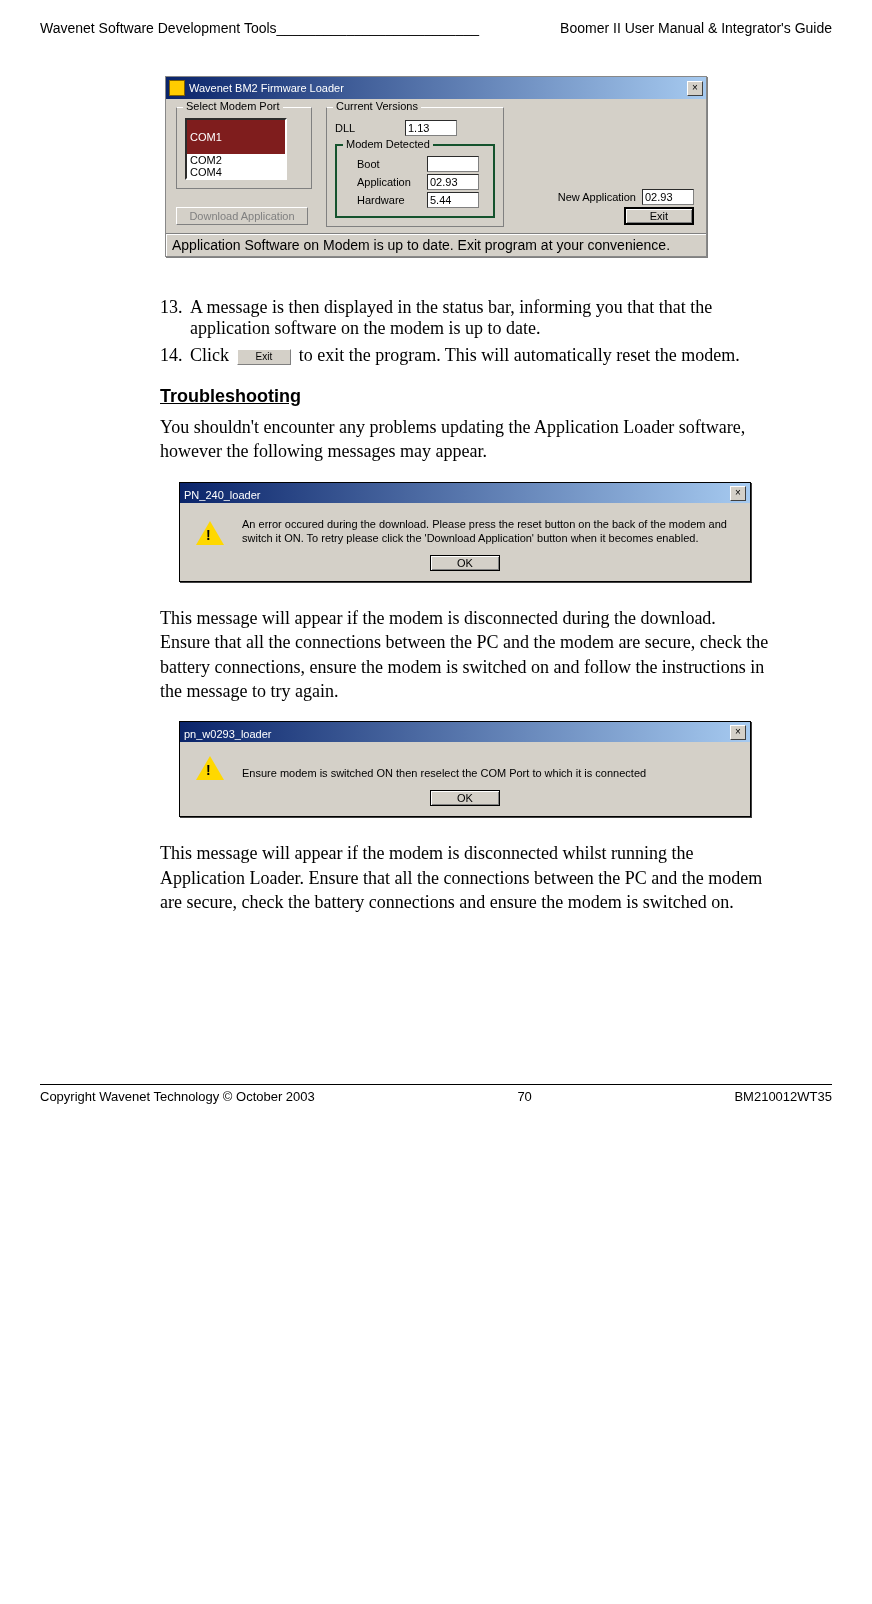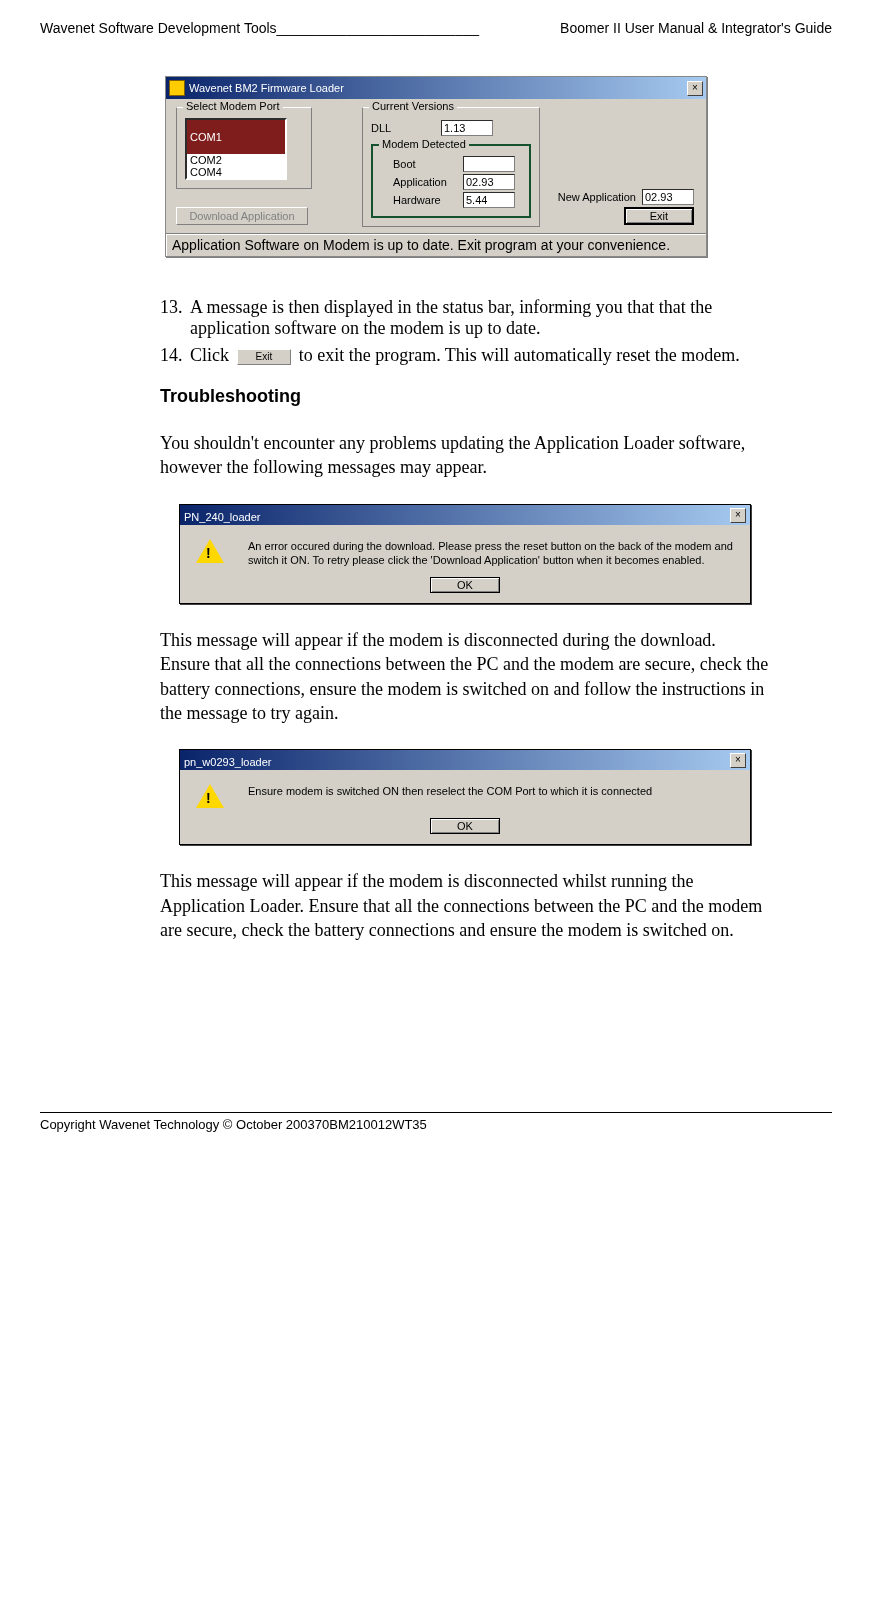--- a/index.html
+++ b/index.html
@@ -79,21 +79,21 @@
     padding: 2px 6px; color: #808080; font-size: 11px;
     width: 118px; text-align: center;
   }
   .field-row { display: flex; align-items: center; gap: 6px; margin: 2px 0; }
   .field-row label { width: 64px; }
   .field {
     background: #fff; border: 1px inset #808080;
     width: 46px; height: 14px; font-size: 11px; padding: 0 2px;
     display: inline-block; line-height: 14px;
   }
-  .col-mid { flex: 1; margin-left: 36px; }
+  .col-mid { flex: 1; }
   .sub-group {
     border: 2px solid #14532d; position: relative;
     padding: 8px 8px 6px 20px; margin-top: 8px;
   }
   .new-app {
     position: absolute; right: 12px; top: 90px;
     display: flex; align-items: center; gap: 6px; font-size: 11px;
   }
   .exit-btn {
     position: absolute; right: 12px; bottom: 8px;
@@ -121,22 +121,23 @@
     border: 1px solid #808080;
     border-top-color: #fff; border-left-color: #fff;
     font-family: Tahoma, Arial, sans-serif;
     font-size: 10px; padding: 0 18px; line-height: 14px;
     vertical-align: middle; margin: 0 3px;
   }
   h3.trouble {
     font-family: Arial, Helvetica, sans-serif;
     font-size: 18px; font-weight: bold;
     margin: 20px 0 8px 0;
-  }
-  p { margin: 24px 0; line-height: 1.35; }
+    text-decoration: underline;
+  }
+  p { margin: 8px 0; line-height: 1.35; }
 
   
   .dialog {
     width: 570px; margin: 18px auto 24px auto;
     background: #d4d0c8;
     border: 1px solid #000;
     box-shadow: 1px 1px 0 #404040;
     font-family: Tahoma, Arial, sans-serif;
     font-size: 11px;
   }
@@ -144,21 +145,21 @@
     background: linear-gradient(to right, #0a246a, #a6caf0);
     color: #fff; padding: 2px 4px; display: flex;
     justify-content: space-between; align-items: flex-end; height: 16px;
   }
   .dlg-close {
     width: 14px; height: 13px; background: #d4d0c8;
     border: 1px solid #fff;
     border-right-color: #404040; border-bottom-color: #404040;
     text-align: center; line-height: 11px; font-size: 10px; color: #000;
   }
-  .dlg-body { display: flex; padding: 14px 16px 10px 16px; gap: 24px; align-items: flex-start; }
+  .dlg-body { display: flex; padding: 14px 16px 10px 16px; gap: 18px; align-items: flex-end; }
   .warn-icon {
     width: 0; height: 0;
     border-left: 14px solid transparent;
     border-right: 14px solid transparent;
     border-bottom: 24px solid #ffd800;
     position: relative; flex-shrink: 0;
   }
   .warn-icon::after {
     content: "!"; position: absolute; left: -4px; top: 6px;
     font-weight: bold; font-size: 14px; color: #000;
@@ -170,21 +171,21 @@
     border: 1px solid #000;
     box-shadow: inset 1px 1px 0 #fff, inset -1px -1px 0 #808080;
     padding: 1px 26px; font-size: 11px;
   }
 
   .footer {
     border-top: 1px solid #000;
     margin-top: 170px;
     padding-top: 4px;
     display: flex;
-    justify-content: flex-start;
+    justify-content: space-between;
     font-family: Arial, Helvetica, sans-serif;
     font-size: 13px;
   }
 </style>
 </head>
 <body>
 
 <div class="header-row">
   <span class="header-left">Wavenet Software Development Tools</span>
   <span>Boomer II User Manual &amp; Integrator's Guide</span>

